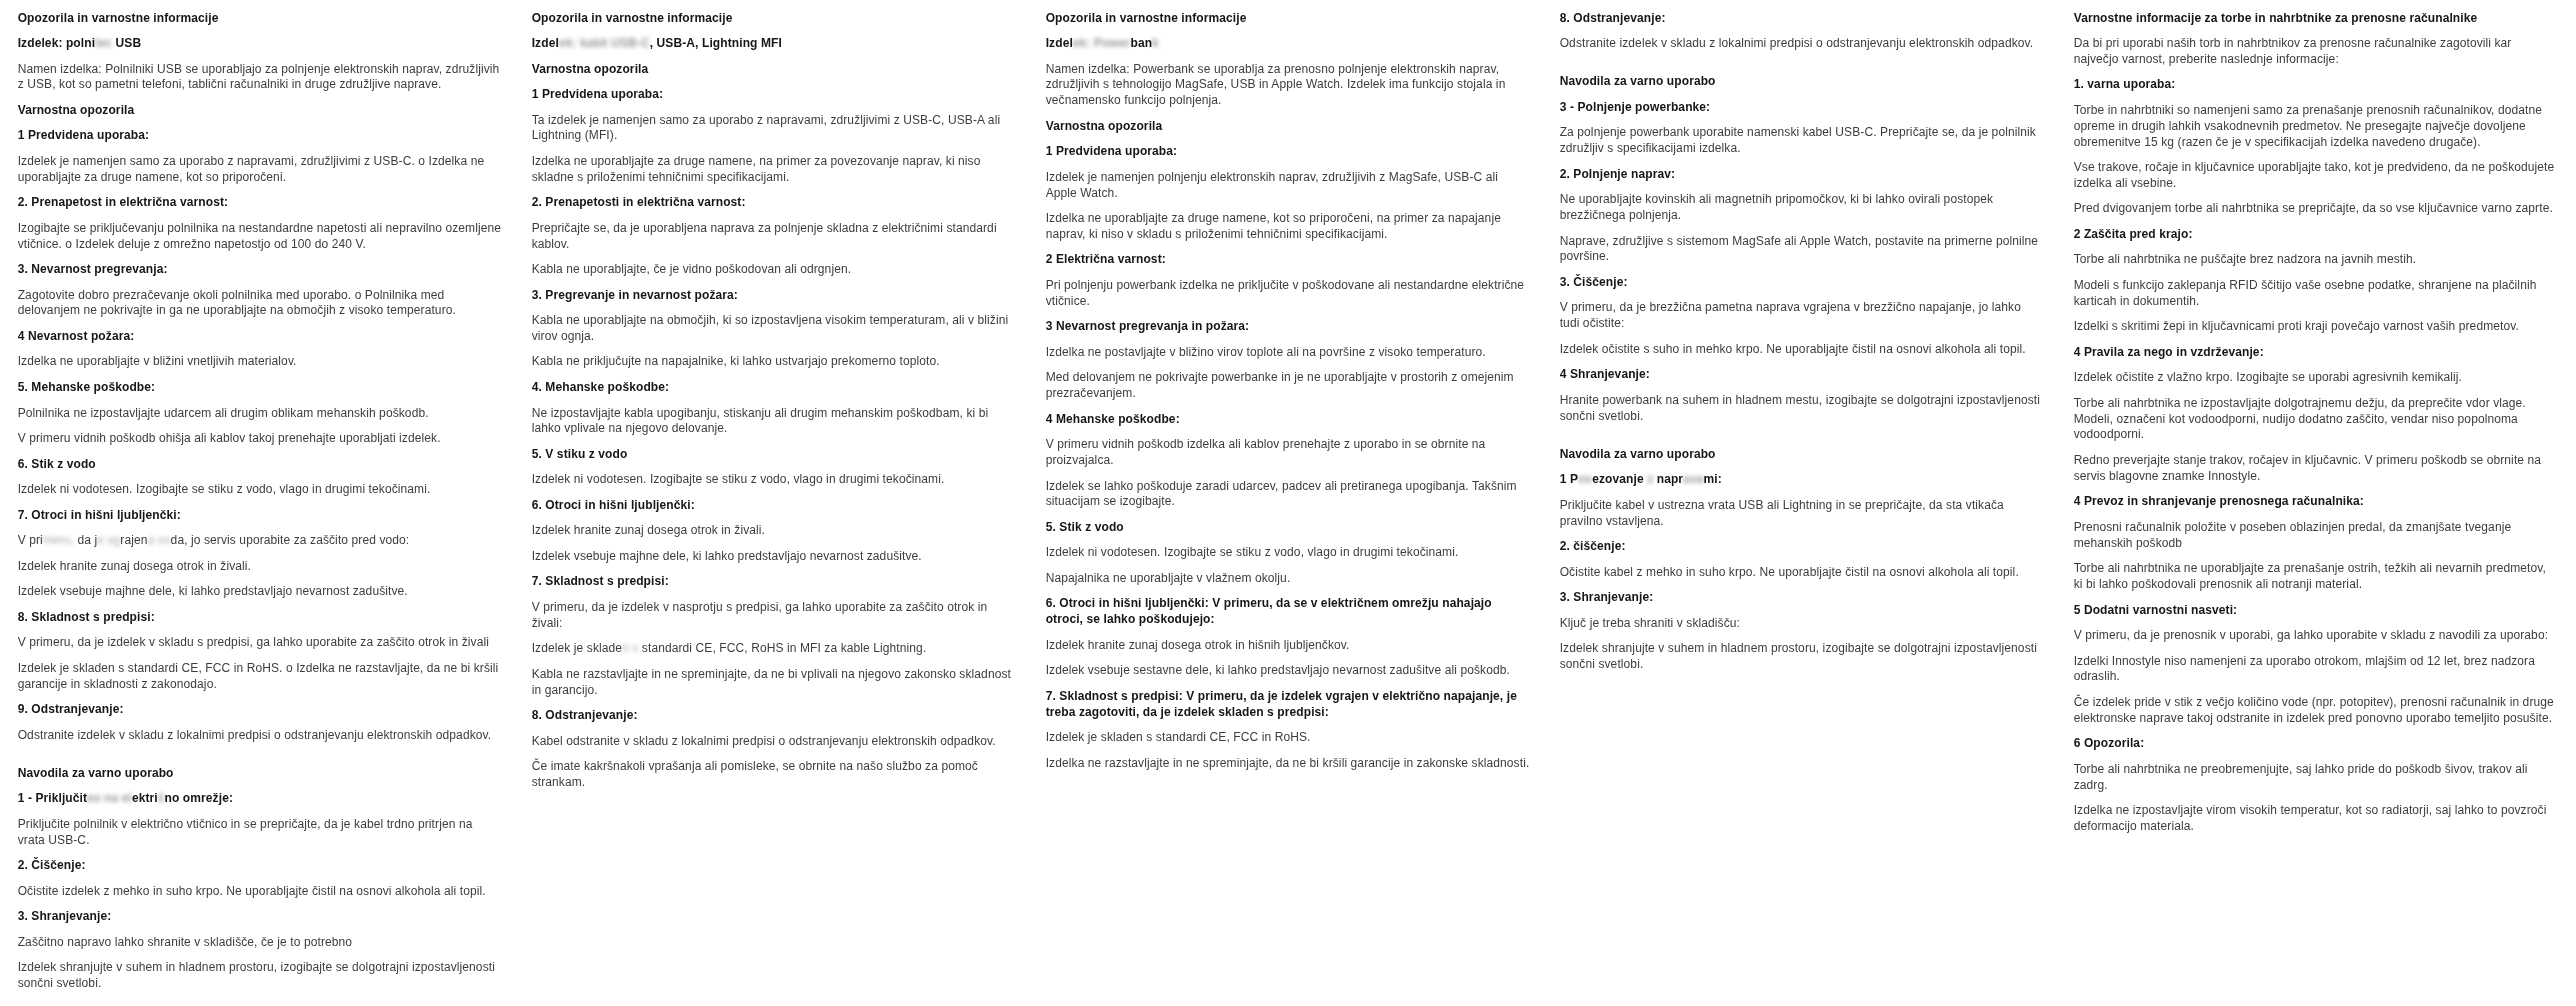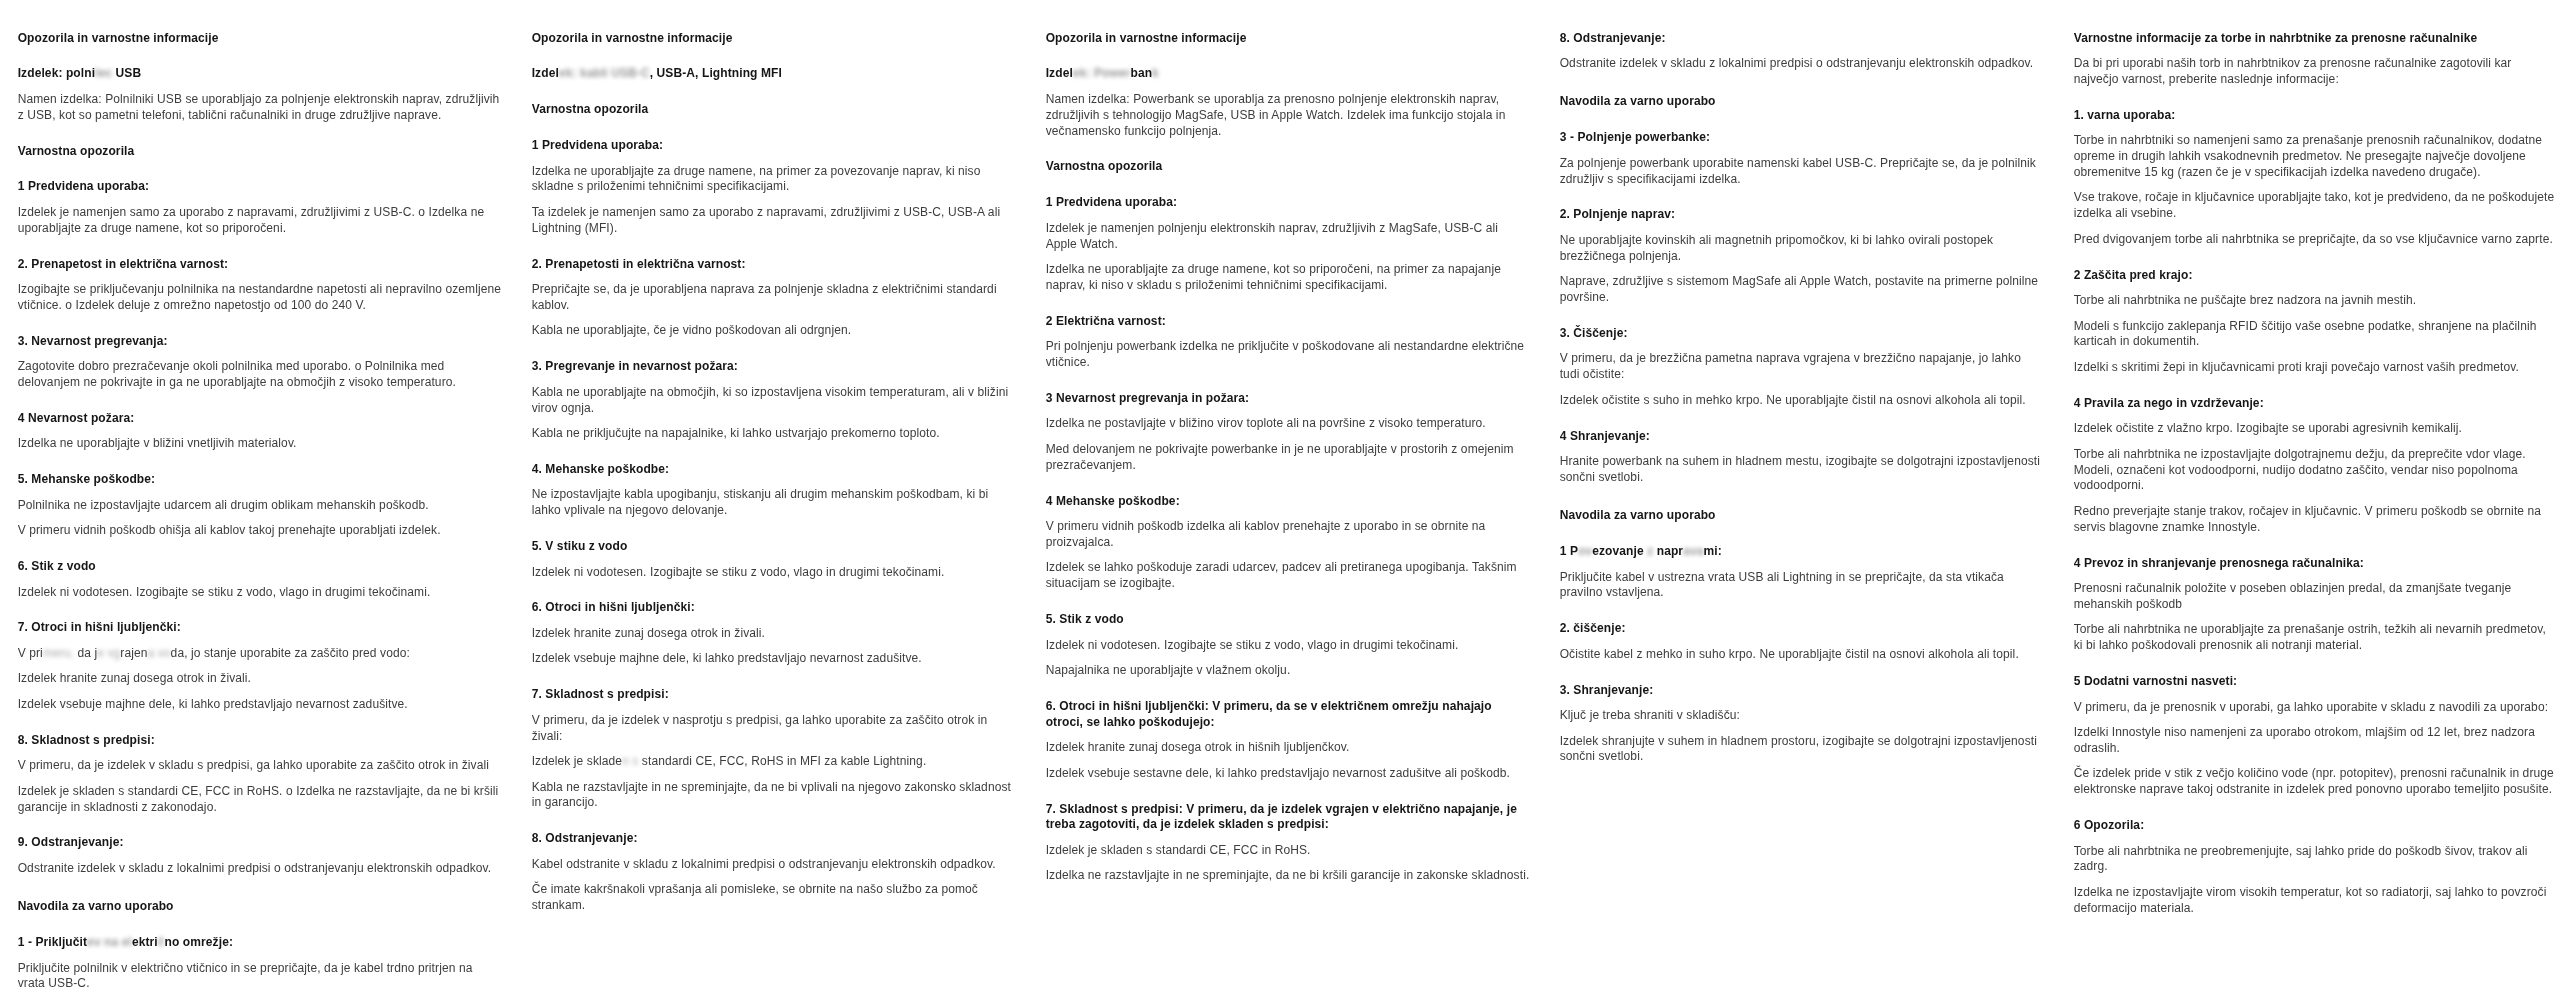--- a/index.html
+++ b/index.html
@@ -28,21 +28,20 @@
   }
   .blk {
     margin: 0 0 9.7px 0;
     font-size: 12px;
     line-height: 1.32;
     letter-spacing: 0.1px;
   }
   .title, .heading {
     font-weight: bold;
     color: #161616;
-    margin-top: 20px;
   }
   .para {
     color: #3d3d3d;
   }
   .gap {
     margin-top: 22.5px;
   }
   .smudge {
     filter: blur(1.9px);
     opacity: 0.45;
@@ -64,21 +63,21 @@
       <div class="blk heading">3. Nevarnost pregrevanja:</div>
       <div class="blk para">Zagotovite dobro prezračevanje okoli polnilnika med uporabo. o Polnilnika med delovanjem ne pokrivajte in ga ne uporabljajte na območjih z visoko temperaturo.</div>
       <div class="blk heading">4 Nevarnost požara:</div>
       <div class="blk para">Izdelka ne uporabljajte v bližini vnetljivih materialov.</div>
       <div class="blk heading">5. Mehanske poškodbe:</div>
       <div class="blk para">Polnilnika ne izpostavljajte udarcem ali drugim oblikam mehanskih poškodb.</div>
       <div class="blk para">V primeru vidnih poškodb ohišja ali kablov takoj prenehajte uporabljati izdelek.</div>
       <div class="blk heading">6. Stik z vodo</div>
       <div class="blk para">Izdelek ni vodotesen. Izogibajte se stiku z vodo, vlago in drugimi tekočinami.</div>
       <div class="blk heading">7. Otroci in hišni ljubljenčki:</div>
-      <div class="blk para"><span>V pri</span><span class="smudge">meru, </span><span>da j</span><span class="smudge">e vg</span><span>rajen</span><span class="smudge">a vo</span><span>da, jo stanje uporabite za zaščito pred vodo:</span></div>
+      <div class="blk para"><span>V pri</span><span class="smudge">meru, </span><span>da j</span><span class="smudge">e vg</span><span>rajen</span><span class="smudge">a vo</span><span>da, jo servis uporabite za zaščito pred vodo:</span></div>
       <div class="blk para">Izdelek hranite zunaj dosega otrok in živali.</div>
       <div class="blk para">Izdelek vsebuje majhne dele, ki lahko predstavljajo nevarnost zadušitve.</div>
       <div class="blk heading">8. Skladnost s predpisi:</div>
       <div class="blk para">V primeru, da je izdelek v skladu s predpisi, ga lahko uporabite za zaščito otrok in živali</div>
       <div class="blk para">Izdelek je skladen s standardi CE, FCC in RoHS. o Izdelka ne razstavljajte, da ne bi kršili garancije in skladnosti z zakonodajo.</div>
       <div class="blk heading">9. Odstranjevanje:</div>
       <div class="blk para">Odstranite izdelek v skladu z lokalnimi predpisi o odstranjevanju elektronskih odpadkov.</div>
       <div class="blk heading gap">Navodila za varno uporabo</div>
       <div class="blk heading"><span>1 - Priključit</span><span class="smudge">ev na el</span><span>ektri</span><span class="smudge">č</span><span>no omrežje:</span></div>
       <div class="blk para">Priključite polnilnik v električno vtičnico in se prepričajte, da je kabel trdno pritrjen na vrata USB-C.</div>
@@ -86,22 +85,22 @@
       <div class="blk para">Očistite izdelek z mehko in suho krpo. Ne uporabljajte čistil na osnovi alkohola ali topil.</div>
       <div class="blk heading">3. Shranjevanje:</div>
       <div class="blk para">Zaščitno napravo lahko shranite v skladišče, če je to potrebno</div>
       <div class="blk para">Izdelek shranjujte v suhem in hladnem prostoru, izogibajte se dolgotrajni izpostavljenosti sončni svetlobi.</div>
     </div>
     <div class="col">
       <div class="blk title">Opozorila in varnostne informacije</div>
       <div class="blk heading"><span>Izdel</span><span class="smudge">ek: kabli USB-C</span><span>, USB-A, Lightning MFI</span></div>
       <div class="blk heading">Varnostna opozorila</div>
       <div class="blk heading">1 Predvidena uporaba:</div>
+      <div class="blk para">Ta izdelek je namenjen samo za uporabo z napravami, združljivimi z USB-C, USB-A ali Lightning (MFI).</div>
       <div class="blk para">Izdelka ne uporabljajte za druge namene, na primer za povezovanje naprav, ki niso skladne s priloženimi tehničnimi specifikacijami.</div>
-      <div class="blk para">Ta izdelek je namenjen samo za uporabo z napravami, združljivimi z USB-C, USB-A ali Lightning (MFI).</div>
       <div class="blk heading">2. Prenapetosti in električna varnost:</div>
       <div class="blk para">Prepričajte se, da je uporabljena naprava za polnjenje skladna z električnimi standardi kablov.</div>
       <div class="blk para">Kabla ne uporabljajte, če je vidno poškodovan ali odrgnjen.</div>
       <div class="blk heading">3. Pregrevanje in nevarnost požara:</div>
       <div class="blk para">Kabla ne uporabljajte na območjih, ki so izpostavljena visokim temperaturam, ali v bližini virov ognja.</div>
       <div class="blk para">Kabla ne priključujte na napajalnike, ki lahko ustvarjajo prekomerno toploto.</div>
       <div class="blk heading">4. Mehanske poškodbe:</div>
       <div class="blk para">Ne izpostavljajte kabla upogibanju, stiskanju ali drugim mehanskim poškodbam, ki bi lahko vplivale na njegovo delovanje.</div>
       <div class="blk heading">5. V stiku z vodo</div>
       <div class="blk para">Izdelek ni vodotesen. Izogibajte se stiku z vodo, vlago in drugimi tekočinami.</div>

